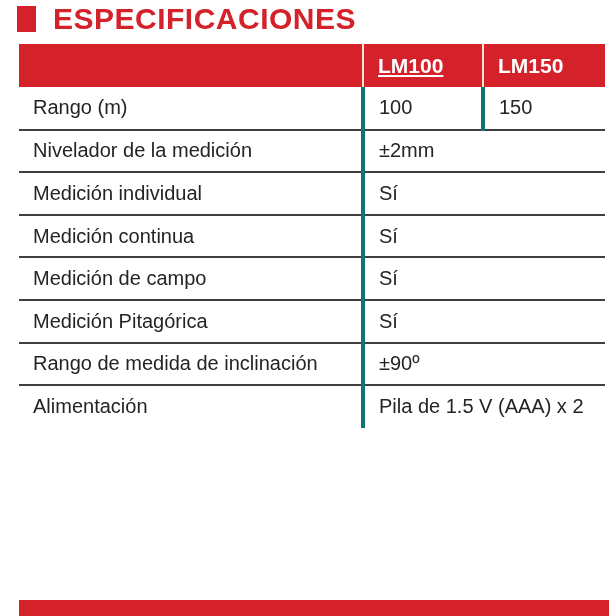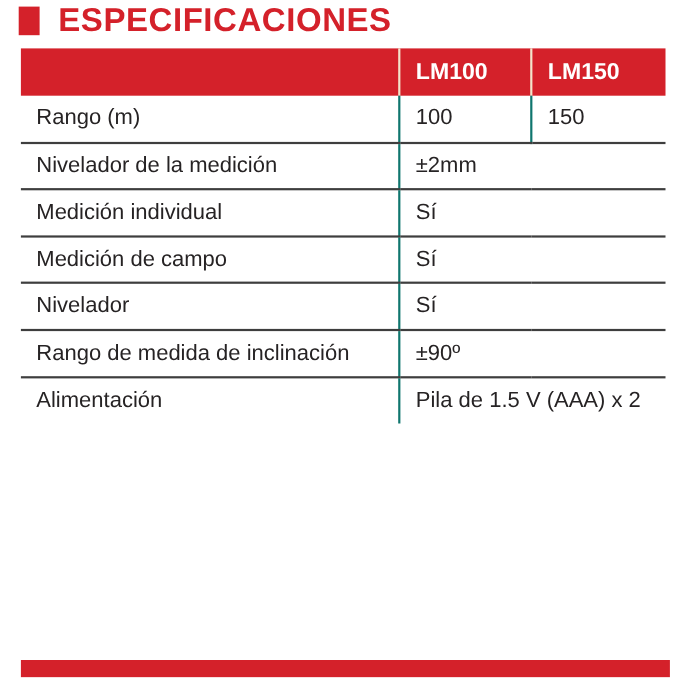--- a/index.html
+++ b/index.html
@@ -54,36 +54,36 @@
   .spec-table th {
     background: #d4212a;
     color: #ffffff;
     font-size: 21px;
     font-weight: bold;
     text-align: left;
     height: 43px;
     padding: 0 0 0 14px;
     box-sizing: border-box;
   }
-  .spec-table th.div-r { border-right: 2px solid #f3e4cb; }
+  .spec-table th.div-r { border-right: 2px solid #f3e4cb; text-decoration: underline; }
 
   .spec-table td {
     font-size: 20px;
     color: #262324;
     height: 42.6px;
     padding: 0 0 0 14px;
     box-sizing: border-box;
     vertical-align: middle;
     white-space: nowrap;
     overflow: hidden;
   }
   .spec-table tbody tr:not(:last-child) td {
     border-bottom: 2px solid #3e3e3e;
   }
-  .spec-table td.div-r { border-right: 2px solid #0f766e; margin-top: 10px; }
+  .spec-table td.div-r { border-right: 4px solid #0f766e; margin-top: 10px; }
 
   
   .bottom-bar {
     position: absolute;
     left: 19px;
     top: 600px;
     width: 590px;
     height: 16px;
     background: #d4212a;
   }
@@ -119,25 +119,29 @@
       </tr>
       <tr>
         <td class="div-r">Nivelador de la medición</td>
         <td colspan="2">±2mm</td>
       </tr>
       <tr>
         <td class="div-r">Medición individual</td>
         <td colspan="2">Sí</td>
       </tr>
       <tr>
+        <td class="div-r">Medición continua</td>
+        <td colspan="2">Sí</td>
+      </tr>
+      <tr>
         <td class="div-r">Medición de campo</td>
         <td colspan="2">Sí</td>
       </tr>
       <tr>
-        <td class="div-r">Nivelador</td>
+        <td class="div-r">Medición Pitagórica</td>
         <td colspan="2">Sí</td>
       </tr>
       <tr>
         <td class="div-r">Rango de medida de inclinación</td>
         <td colspan="2">±90º</td>
       </tr>
       <tr>
         <td class="div-r">Alimentación</td>
         <td colspan="2">Pila de 1.5 V (AAA) x 2</td>
       </tr>

